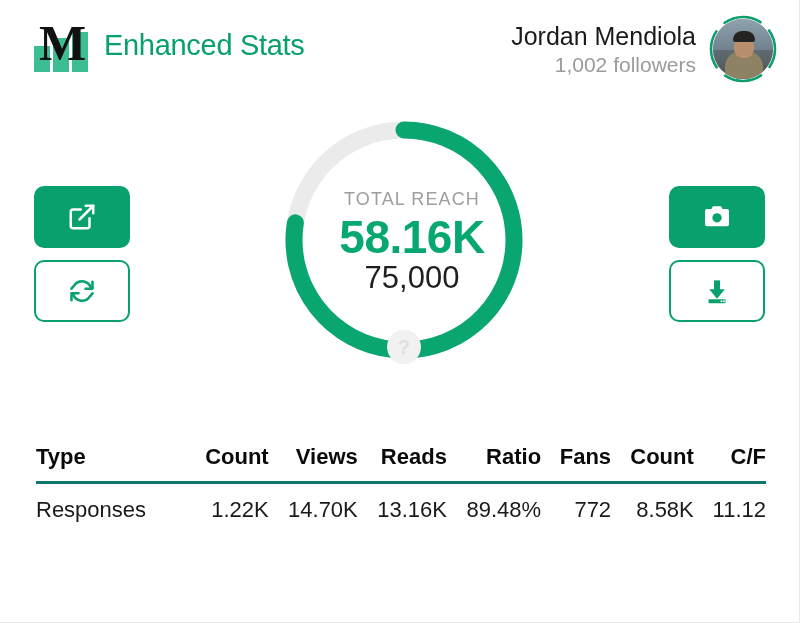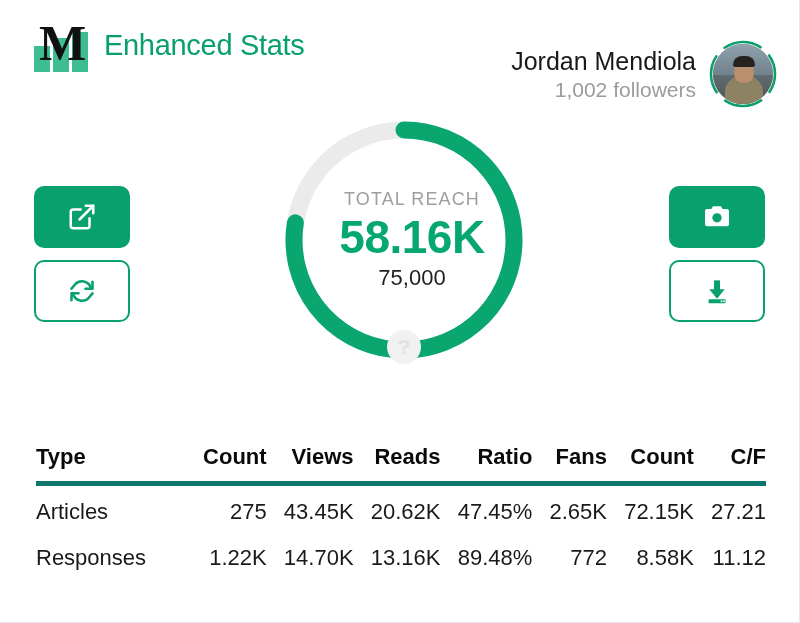--- a/index.html
+++ b/index.html
@@ -75,21 +75,20 @@
     font-weight: normal;
     color: #08a06c;
     letter-spacing: -0.3px;
     white-space: nowrap;
   }
   .user-block {
     position: absolute;
     right: 22px; top: 14px;
     display: flex;
     align-items: center;
-    margin-top: 25px;
   }
   .user-text {
     text-align: right;
     margin-right: 12px;
   }
   .user-name {
     font-size: 25px;
     color: #1a1a1a;
     line-height: 30px;
     white-space: nowrap;
@@ -203,21 +202,21 @@
     margin-top: 1px;
   }
   .g-label2 {
     font-size: 17px;
     color: #a8a8a8;
     letter-spacing: 0.9px;
     line-height: 22px;
     margin-top: 8px;
   }
   .g-milestone {
-    font-size: 22px;
+    font-size: 31px;
     color: #1f1f1f;
     line-height: 28px;
     margin-top: 1px;
   }
   .help-badge {
     position: absolute;
     left: 50%;
     margin-left: -17px;
     top: 214px;
     width: 34px; height: 34px;
@@ -237,21 +236,21 @@
     position: absolute;
     left: 36px; top: 440px;
     width: 730px;
     border-collapse: collapse;
   }
   .stats-table th {
     font-size: 22px;
     font-weight: bold;
     color: #0a0a0a;
     padding: 4px 0 11px 0;
-    border-bottom: 5px solid #0f766e;
+    border-bottom: 3px solid #0f766e;
     white-space: nowrap;
     margin-top: 40px;
   }
   .stats-table td {
     font-size: 22px;
     color: #1a1a1a;
     padding: 13px 0 7px 0;
     white-space: nowrap;
   }
   .stats-table th.c-type, .stats-table td.c-type {
@@ -359,30 +358,20 @@
         <th>Views</th>
         <th>Reads</th>
         <th>Ratio</th>
         <th>Fans</th>
         <th>Count</th>
         <th>C/F</th>
       </tr>
     </thead>
     <tbody>
       <tr>
-        <td class="c-type">Articles</td>
-        <td>275</td>
-        <td>43.45K</td>
-        <td>20.62K</td>
-        <td>47.45%</td>
-        <td>2.65K</td>
-        <td>72.15K</td>
-        <td>27.21</td>
-      </tr>
-      <tr>
         <td class="c-type">Responses</td>
         <td>1.22K</td>
         <td>14.70K</td>
         <td>13.16K</td>
         <td>89.48%</td>
         <td>772</td>
         <td>8.58K</td>
         <td>11.12</td>
       </tr>
     </tbody>

